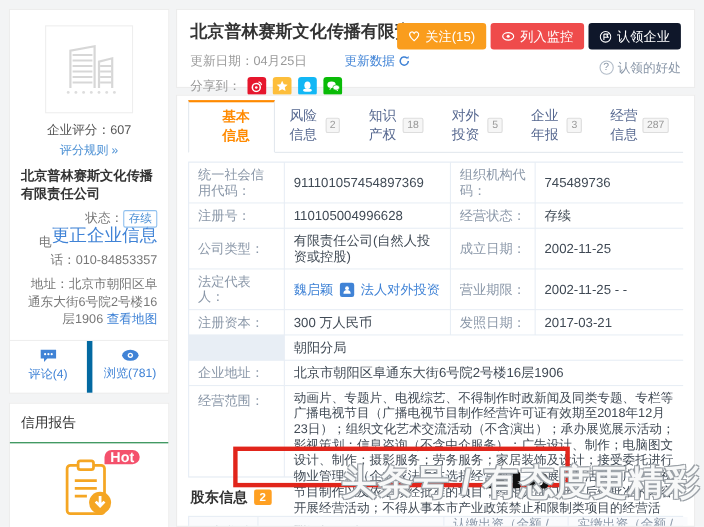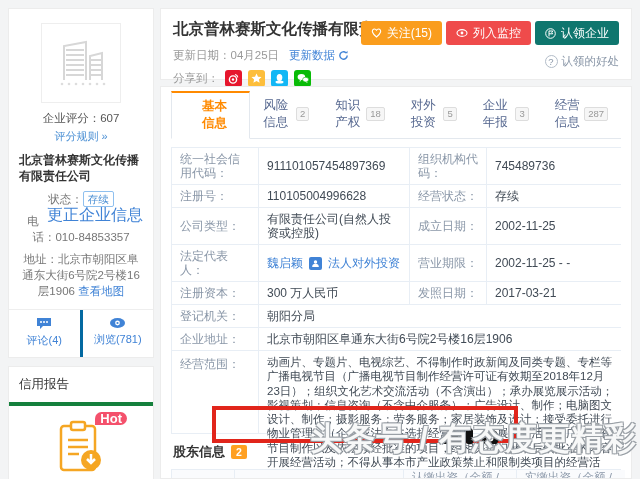--- a/index.html
+++ b/index.html
@@ -13,44 +13,44 @@
   .card { background:#fff; border:1px solid #ececec; }
 
   
   .sidebar { position:absolute; left:8px; top:8px; width:146px; }
   .side-card { margin-bottom:8px; }
   .side-card1 { padding:12px 10px 0; text-align:center; }
   .logo-box { width:80px; height:80px; border:1px solid #eee; margin:2px auto 8px; display:flex; align-items:center; justify-content:center; }
   .score { color:#555; font-size:11.5px; }
   .score-rule { color:#4a8fd4; font-size:11px; display:inline-block; margin:3px 0 8px; text-decoration:none; }
   .side-name { text-align:left; color:#333; font-size:12px; line-height:16px; font-weight:bold; margin-bottom:7px; }
-  .side-row { text-align:center; color:#777; font-size:11.5px; line-height:16px; margin-bottom:6px; }
+  .side-row { text-align:right; color:#777; font-size:11.5px; line-height:16px; margin-bottom:6px; }
   .badge-status { display:inline-block; border:1px solid #8fc0ef; color:#4a8fd4; font-size:10.5px; padding:0 4px; line-height:14px; border-radius:2px; }
   .link { color:#4083d6; text-decoration:none; cursor:pointer; }
   .side-correct { float:right; font-size:16px; }
   .meta-bar { display:flex; border-top:1px solid #eee; margin:10px -10px 0; }
   .meta-item { flex:1; padding:7px 0 9px; text-align:center; color:#4083d6; font-size:11px; }
-  .meta-item + .meta-item { border-left:3px solid #0369a1; }
+  .meta-item + .meta-item { border-left:5px solid #0369a1; }
   .meta-item svg { display:block; margin:0 auto 3px; }
-  .side-sec-title { text-align:left; font-size:12.5px; color:#333; padding:9px 10px; border-bottom:4px solid #15803d; }
+  .side-sec-title { text-align:left; font-size:12.5px; color:#333; padding:9px 10px; border-bottom:1px solid #15803d; }
   .report-body { position:relative; padding:14px 10px 14px; text-align:center; }
   .hot-badge { position:absolute; top:6px; right:26px; background:#f4516c; color:#fff; font-size:13px; line-height:13px; padding:0 5px; border-radius:7px 7px 7px 0; font-weight:bold; }
 
   
   .main-header { position:absolute; left:160px; top:8px; width:472px; height:72px; padding:10px 14px 0 12px; }
   .mh-title { font-size:15.5px; font-weight:bold; color:#333; }
   .mh-update { margin-top:8px; color:#999; font-size:11.5px; display:flex; align-items:center; gap:10px; }
   .mh-share { margin-top:7px; display:flex; align-items:center; gap:6px; color:#999; font-size:11.5px; }
   .share-ic { width:17px; height:17px; border-radius:3px; display:inline-flex; align-items:center; justify-content:center; cursor:pointer; }
   .mh-actions { position:absolute; right:12px; top:12px; text-align:right; }
   .btn-row { display:flex; gap:4px; }
   .hbtn { display:inline-flex; align-items:center; gap:5px; color:#fff; border:none; border-radius:3px; font-size:12px; height:24px; padding:0 10px; cursor:pointer; font-family:inherit; }
   .btn-follow { background:#fa9d1d; }
   .btn-monitor { background:#ef4b4b;text-align:center; }
-  .btn-claim { background:#0f766e; }
+  .btn-claim { background:#0f172a; }
   .benefit { margin-top:9px; color:#8a97a8; font-size:11.5px; display:inline-flex; align-items:center; gap:4px; cursor:pointer; }
   .q-circle { display:inline-flex; width:13px; height:13px; border:1px solid #b3bdc9; border-radius:50%; color:#8a97a8; font-size:9.5px; align-items:center; justify-content:center; }
 
   .main-body { position:absolute; left:160px; top:86px; width:472px; height:393px; padding:0 10px; overflow:hidden; }
   .tabs { display:flex; border-bottom:1px solid #e3e8ee; padding-top:4px; }
   .tab { padding:5px 13px 6px; font-size:12.5px; color:#55678f; cursor:pointer; display:flex; align-items:center; gap:4px; }
   .tab.active { color:#ff8a00; font-weight:bold; background:#fff; border:1px solid #e3e8ee; border-top:2px solid #ff8a00; border-bottom:1px solid #fff; margin-bottom:-1px;padding-left:30px; }
   .tab-count { font-size:9.5px; color:#999; background:#f6f6f6; border:1px solid #ddd; border-radius:2px; padding:0 3px; line-height:12px; font-weight:normal; }
 
   .info-grid { margin-top:8px; display:grid; grid-template-columns:86px 150px 76px 138px; gap:1px; background:#e8eef5; border:1px solid #e8eef5; }
@@ -152,21 +152,21 @@
       
     </div>
   </div>
 
 </div>
 
 <div class="card main-header">
   <div class="mh-title">北京普林赛斯文化传播有限责任公司</div>
   <div class="mh-update">
     <span>更新日期：04月25日</span>
-    <a class="link" style="display:inline-flex;align-items:center;gap:3px;">
+    <a class="link" style="display:inline-flex;align-items:center;gap:3px;margin-left:24px;">
       <span>更新数据</span>
       <svg width="11" height="11" viewBox="0 0 11 11">
         <path d="M9.2 5.5 a3.7 3.7 0 1 1 -1.3 -2.8" fill="none" stroke="#4083d6" stroke-width="1.4"></path>
         <path d="M9.5 0.8 v2.4 h-2.4 z" fill="#4083d6"></path>
       </svg>
     </a>
   </div>
   <div class="mh-share">
     <span>分享到：</span>
     <span class="share-ic" style="background:#e6162d">
@@ -282,21 +282,20 @@
       <a class="link">法人对外投资</a>
     </div>
     <div class="cell lbl">营业期限：</div>
     <div class="cell">2002-11-25 - -</div>
 
     <div class="cell lbl">注册资本：</div>
     <div class="cell">300 万人民币</div>
     <div class="cell lbl">发照日期：</div>
     <div class="cell">2017-03-21</div>
 
-    <div class="cell lbl">登记机关：</div>
     <div class="cell span3">朝阳分局</div>
 
     <div class="cell lbl">企业地址：</div>
     <div class="cell span3">北京市朝阳区阜通东大街6号院2号楼16层1906</div>
 
     <div class="cell lbl" style="align-items:flex-start;padding-top:6px;">经营范围：</div>
     <div class="cell span3 scope">动画片、专题片、电视综艺、不得制作时政新闻及同类专题、专栏等广播电视节目（广播电视节目制作经营许可证有效期至2018年12月23日）；组织文化艺术交流活动（不含演出）；承办展览展示活动；影视策划；信息咨询（不含中介服务）；广告设计、制作；电脑图文设计、制作；摄影服务；劳务服务；家居装饰及设计；接受委托进行物业管理。（企业依法自主选择经营项目，开展经营活动；广播电视节目制作以及依法须经批准的项目，经相关部门批准后依批准的内容开展经营活动；不得从事本市产业政策禁止和限制类项目的经营活动。）</div>
   </div>
 
   <div class="sh-title">

